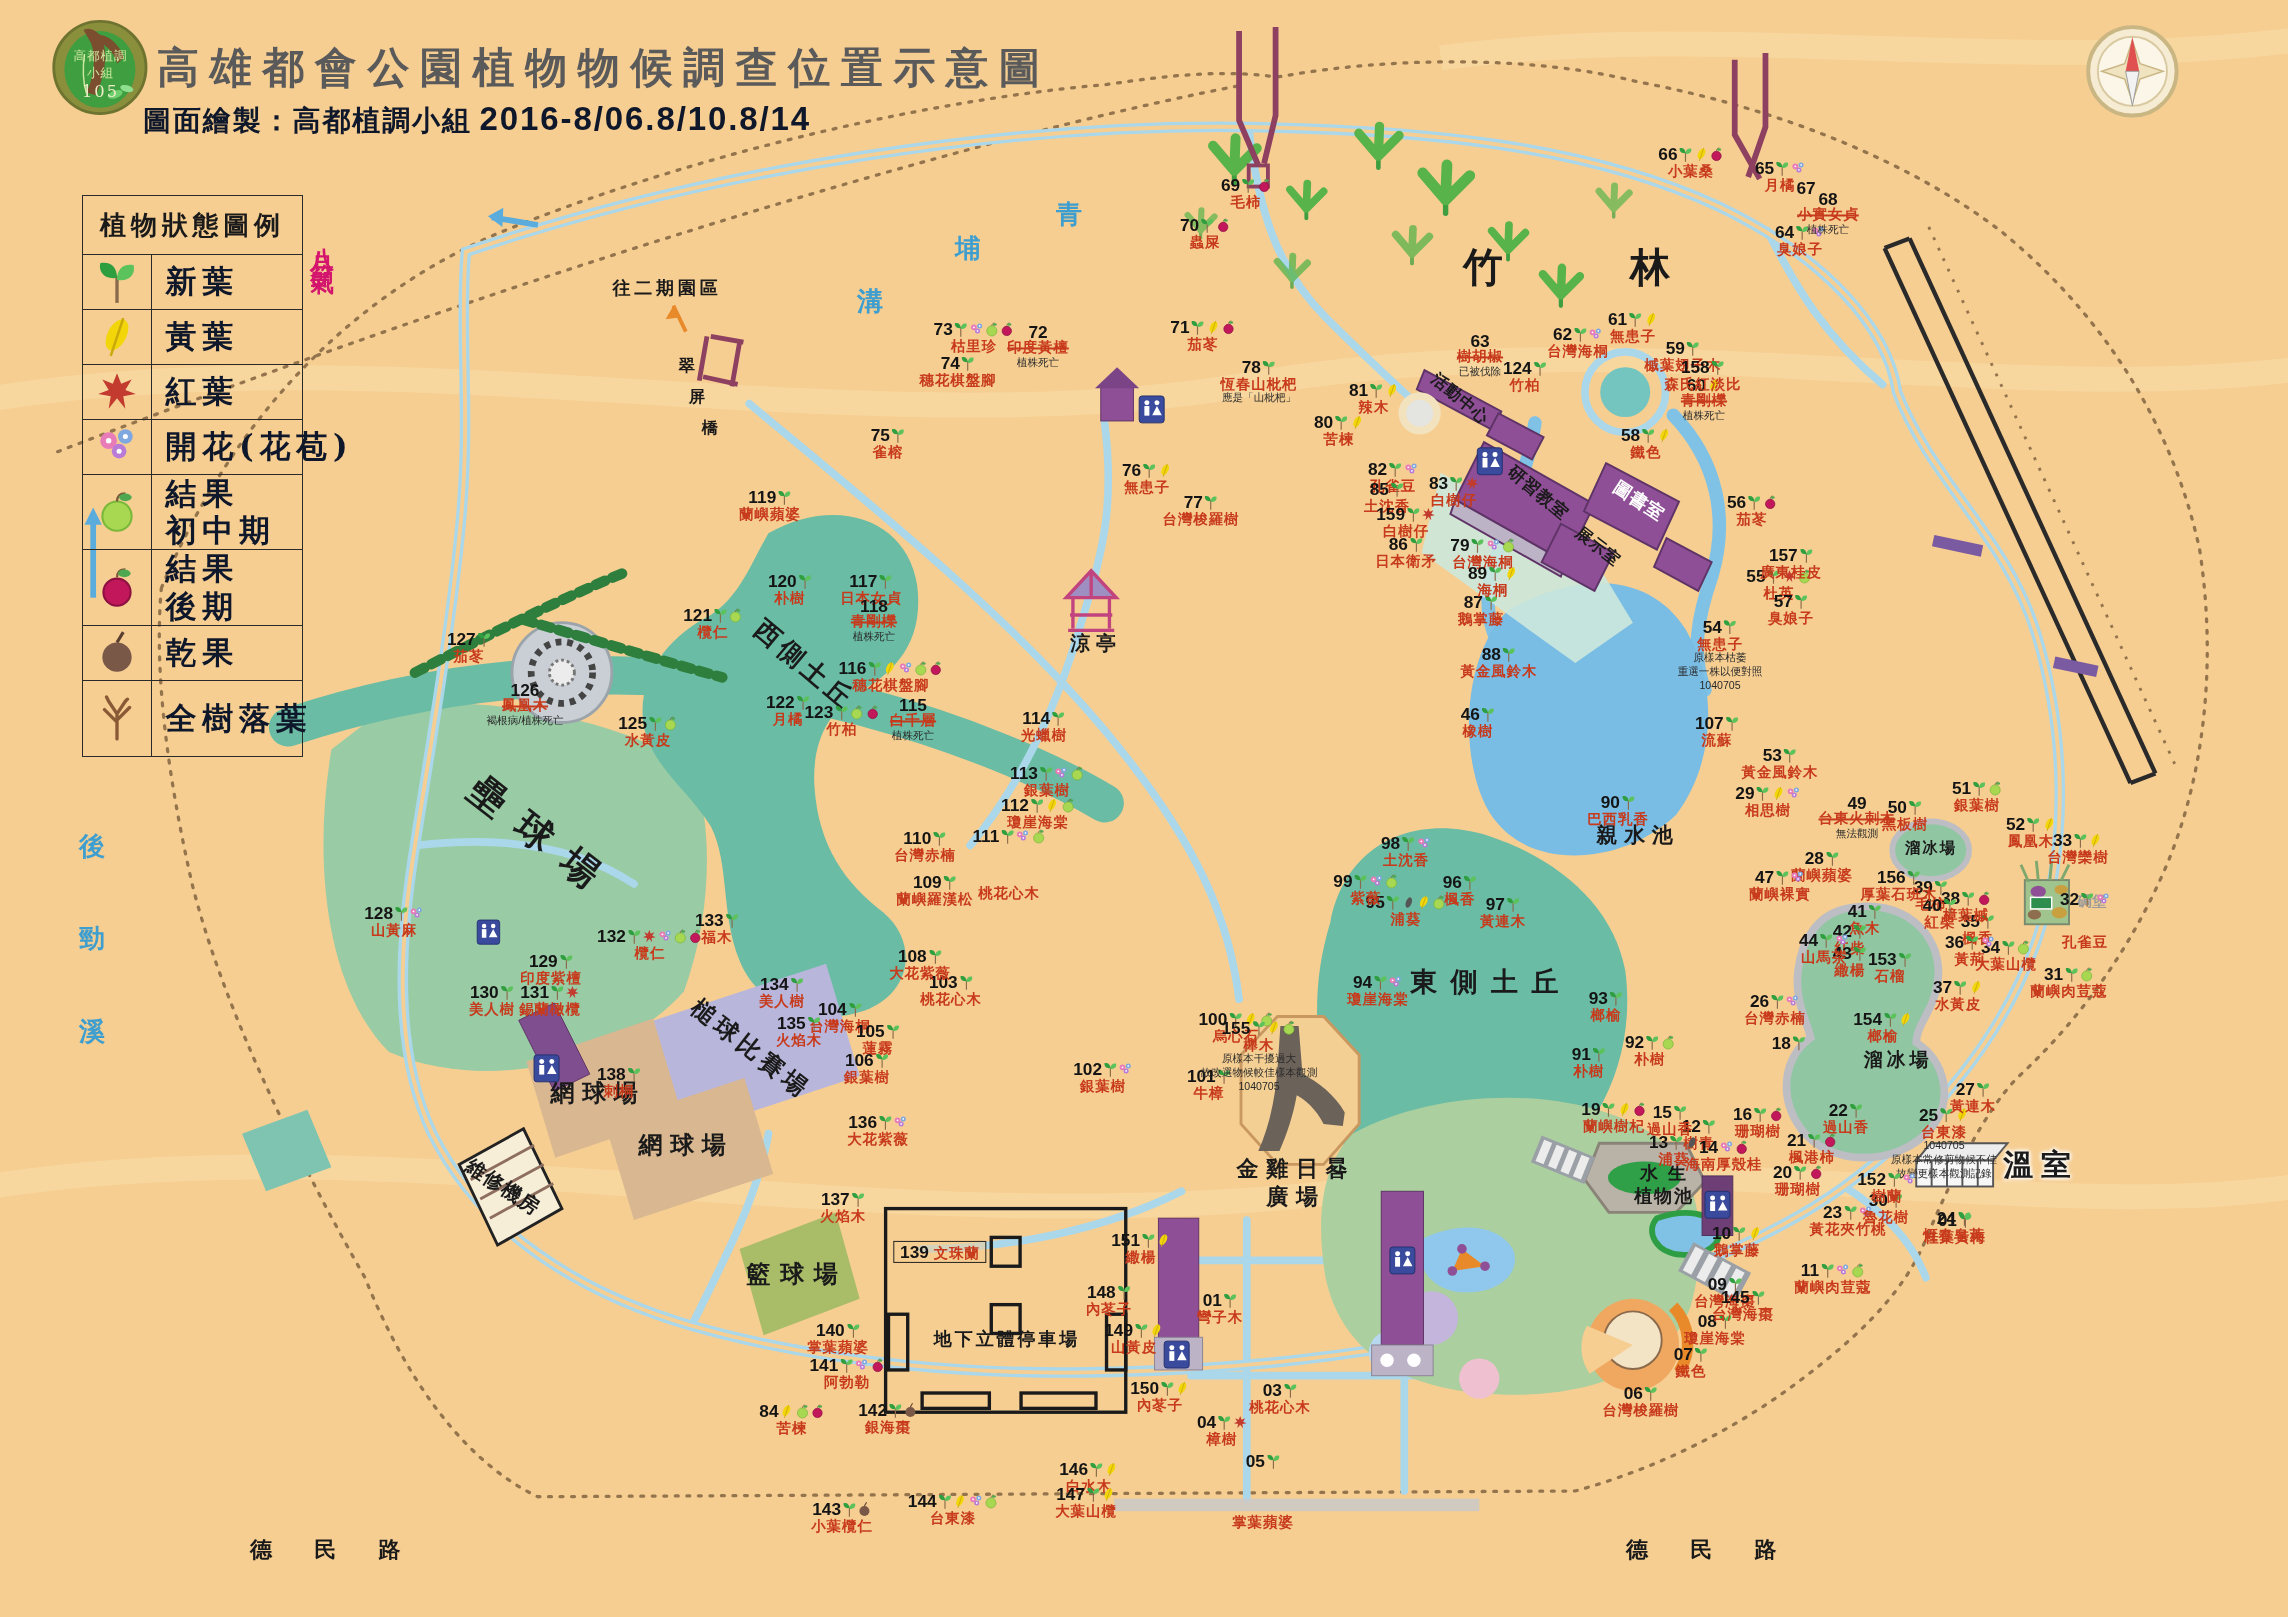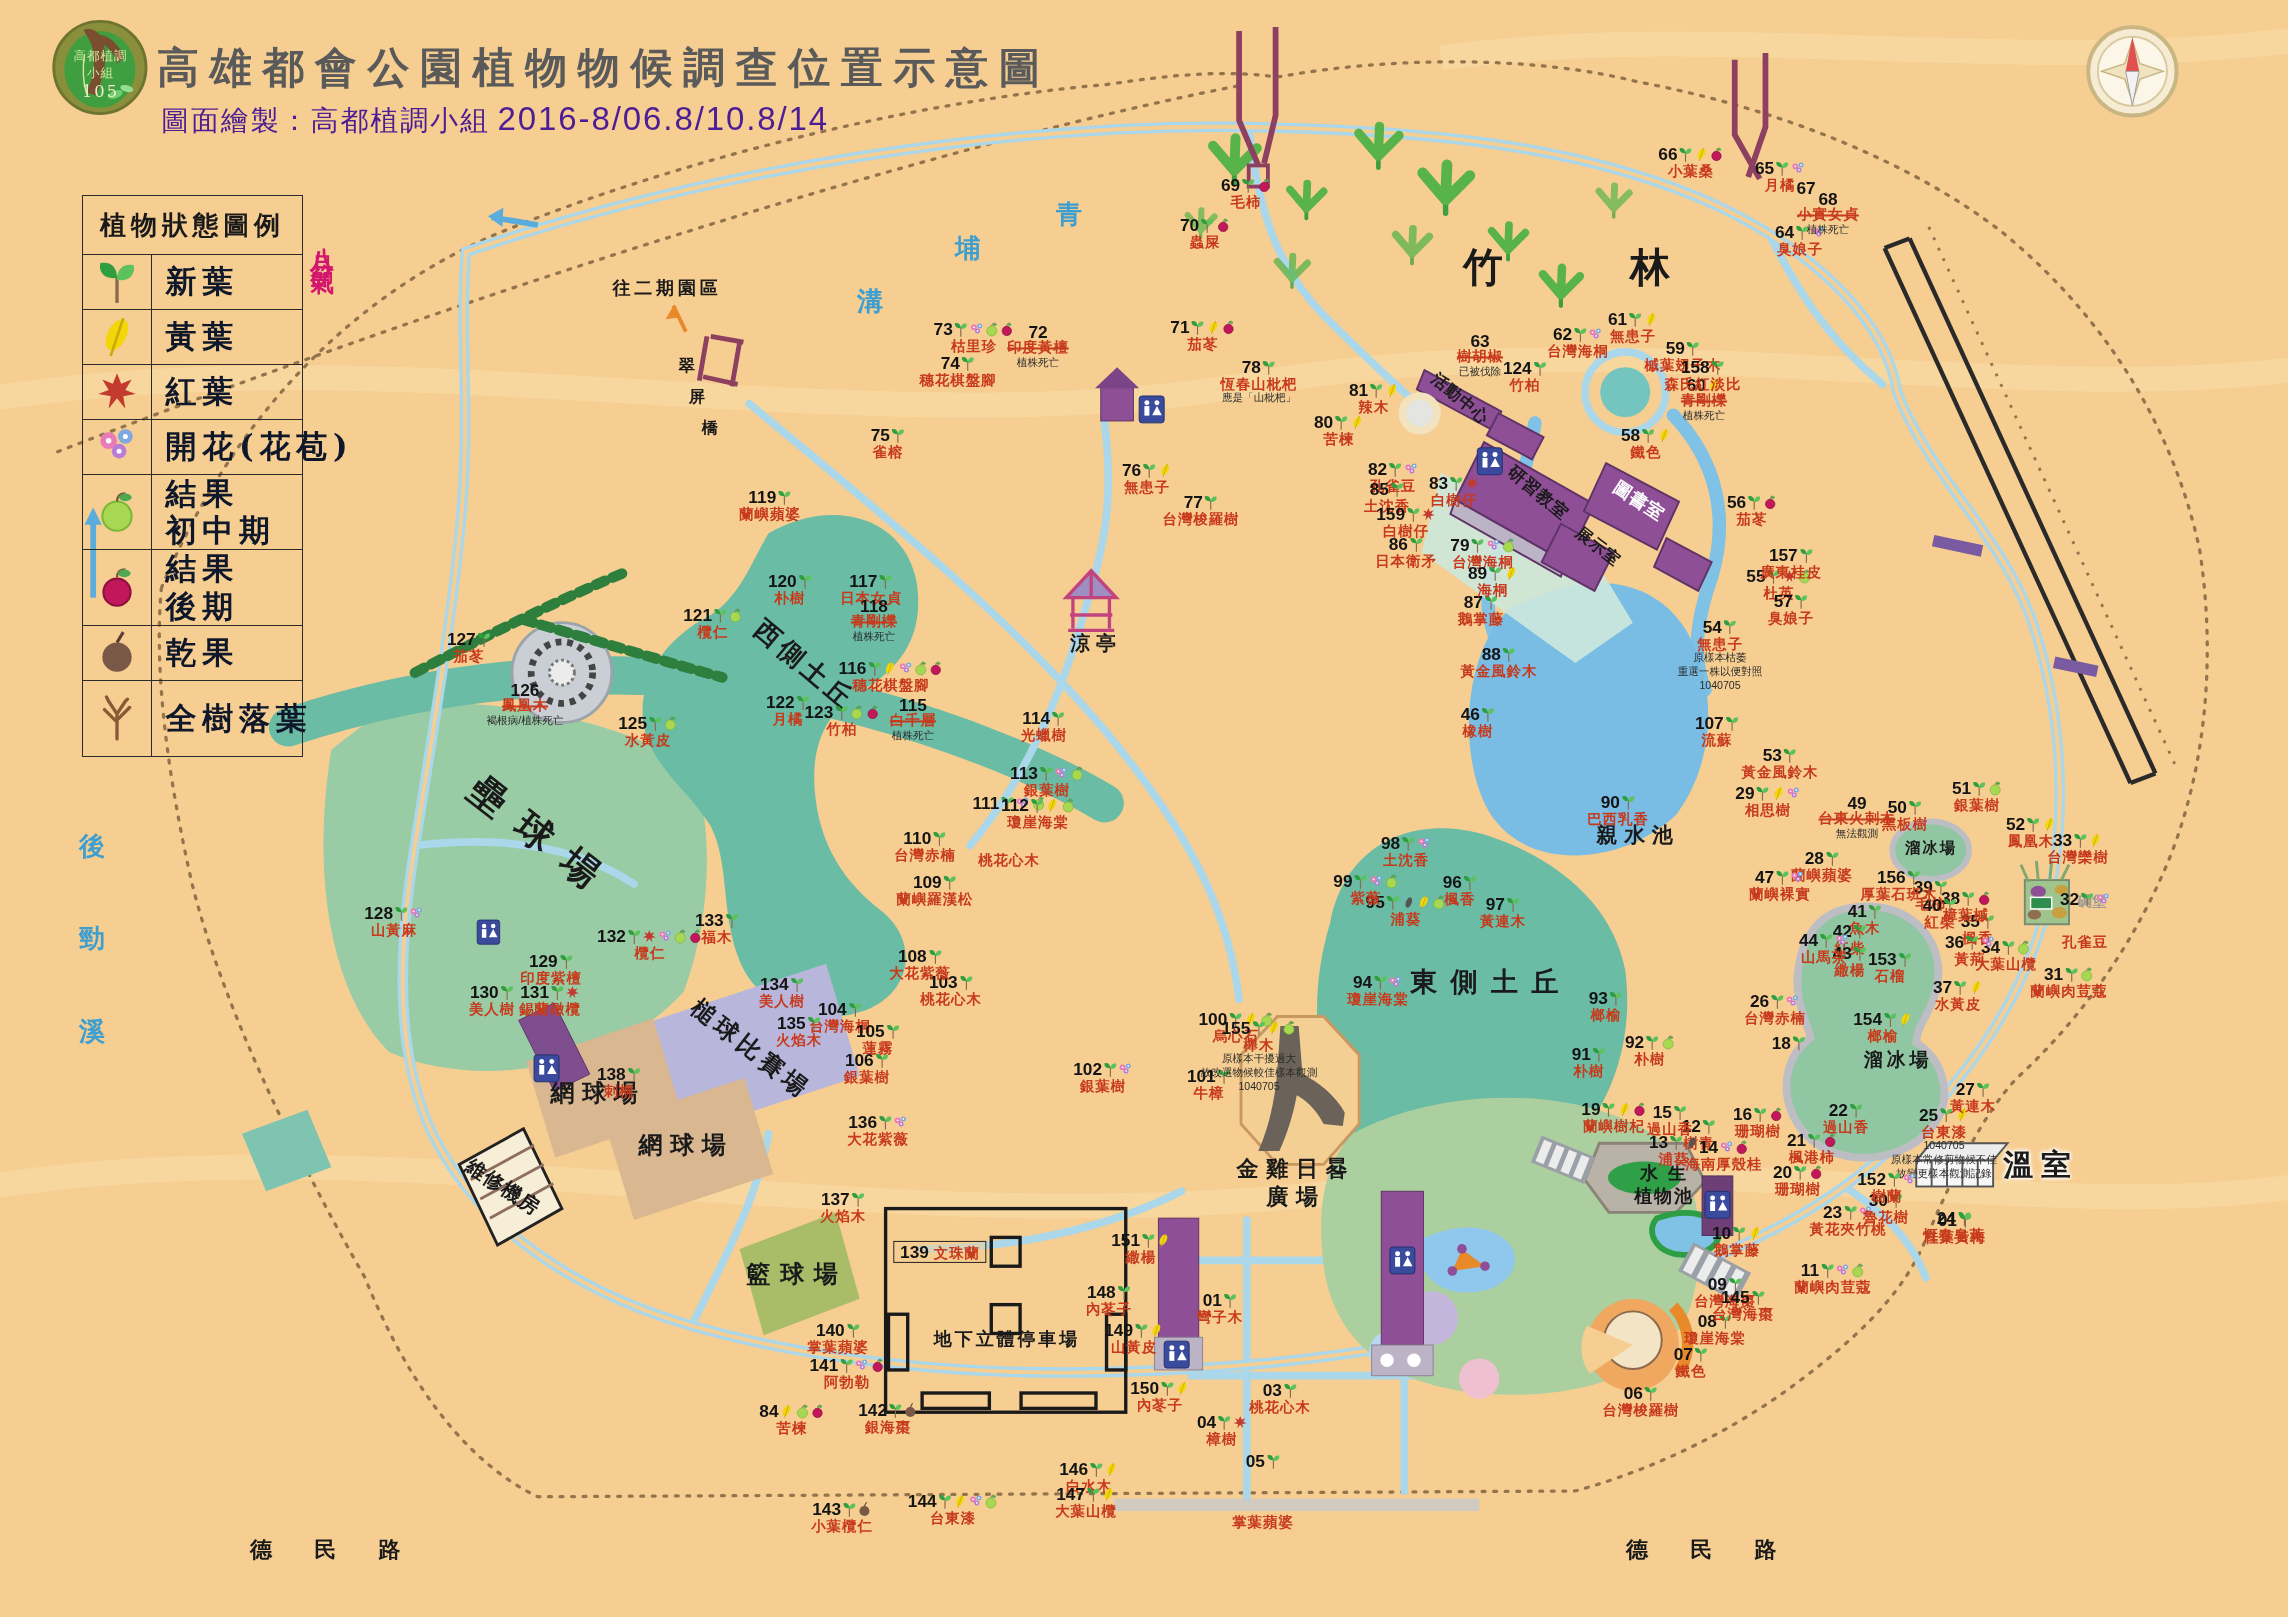--- a/index.html
+++ b/index.html
@@ -3,22 +3,22 @@
 <meta charset="utf-8">
 <style>
   html,body{margin:0;padding:0;background:#e8e0d0;}
   .stage{position:relative;width:2288px;height:1618px;background:#F6CE92;overflow:hidden;
          font-family:"DejaVu Serif",serif;}
   svg.bg{position:absolute;left:0;top:0;z-index:0;}
 
   
   .page-title{position:absolute;left:157px;top:40px;font-size:42px;font-weight:bold;
     color:#5a5a5a;letter-spacing:10.6px;z-index:6;white-space:nowrap;}
-  .subtitle{position:absolute;left:161px;top:100px;font-size:28px;font-weight:normal;
-    color:#4c1d95;letter-spacing:1.9px;z-index:6;white-space:nowrap;}
+  .subtitle{position:absolute;left:143px;top:100px;font-size:28px;font-weight:bold;
+    color:#0f172a;letter-spacing:1.9px;z-index:6;white-space:nowrap;}
   .subtitle .dates{font-family:"Liberation Sans",sans-serif;font-size:33px;margin-left:7.7px;}
 
   
   .legend{position:absolute;left:82px;top:195px;width:219px;border:1.9px solid #2a2a2a;z-index:6;}
   .legend .hdr{font-size:26px;font-weight:bold;letter-spacing:4.8px;color:#1a1a1a;
     text-align:center;padding:11.5px 1.9px;border-bottom:1.9px solid #2a2a2a;}
   .legend .lrow{display:grid;grid-template-columns:69px 1fr;align-items:center;
     border-bottom:1.9px solid #2a2a2a;min-height:54px;}
   .legend .lrow:last-child{border-bottom:none;min-height:75px;}
   .legend .cic{display:flex;justify-content:center;align-items:center;border-right:1.9px solid #2a2a2a;
@@ -1959,21 +1959,21 @@
         <div class="mrow">
           <span class="num">110</span>
           <span class="ic"><svg viewBox="0 0 20 22">
               <path d="M10,21 C10,15 10,11 10,8" stroke="#8a6a4a" stroke-width="1.6" fill="none"></path>
               <path d="M10,9 C4,10 1,6 2,2 C7,1 10,4 10,9" fill="#2f9e3f"></path>
               <path d="M10,10 C15,11 19,8 18,3 C13,2 10,5 10,10" fill="#5cc25c"></path>
             </svg></span>
         </div>
         <div class="nm">台灣赤楠</div>
       </div>
-      <div class="marker" style="left: 1009px; top: 831px; gap: 40px;">
+      <div class="marker" style="left: 1009px; top: 864px; gap: 40px;">
         <div class="mrow">
           <span class="num">111</span>
           <span class="ic"><svg viewBox="0 0 20 22">
               <path d="M10,21 C10,15 10,11 10,8" stroke="#8a6a4a" stroke-width="1.6" fill="none"></path>
               <path d="M10,9 C4,10 1,6 2,2 C7,1 10,4 10,9" fill="#2f9e3f"></path>
               <path d="M10,10 C15,11 19,8 18,3 C13,2 10,5 10,10" fill="#5cc25c"></path>
             </svg></span>
           <span class="ic"><svg viewBox="0 0 20 22">
               <circle cx="6" cy="8" r="4" fill="#E87CB8"></circle>
               <circle cx="14" cy="6" r="3.5" fill="#7FA8E0"></circle>

